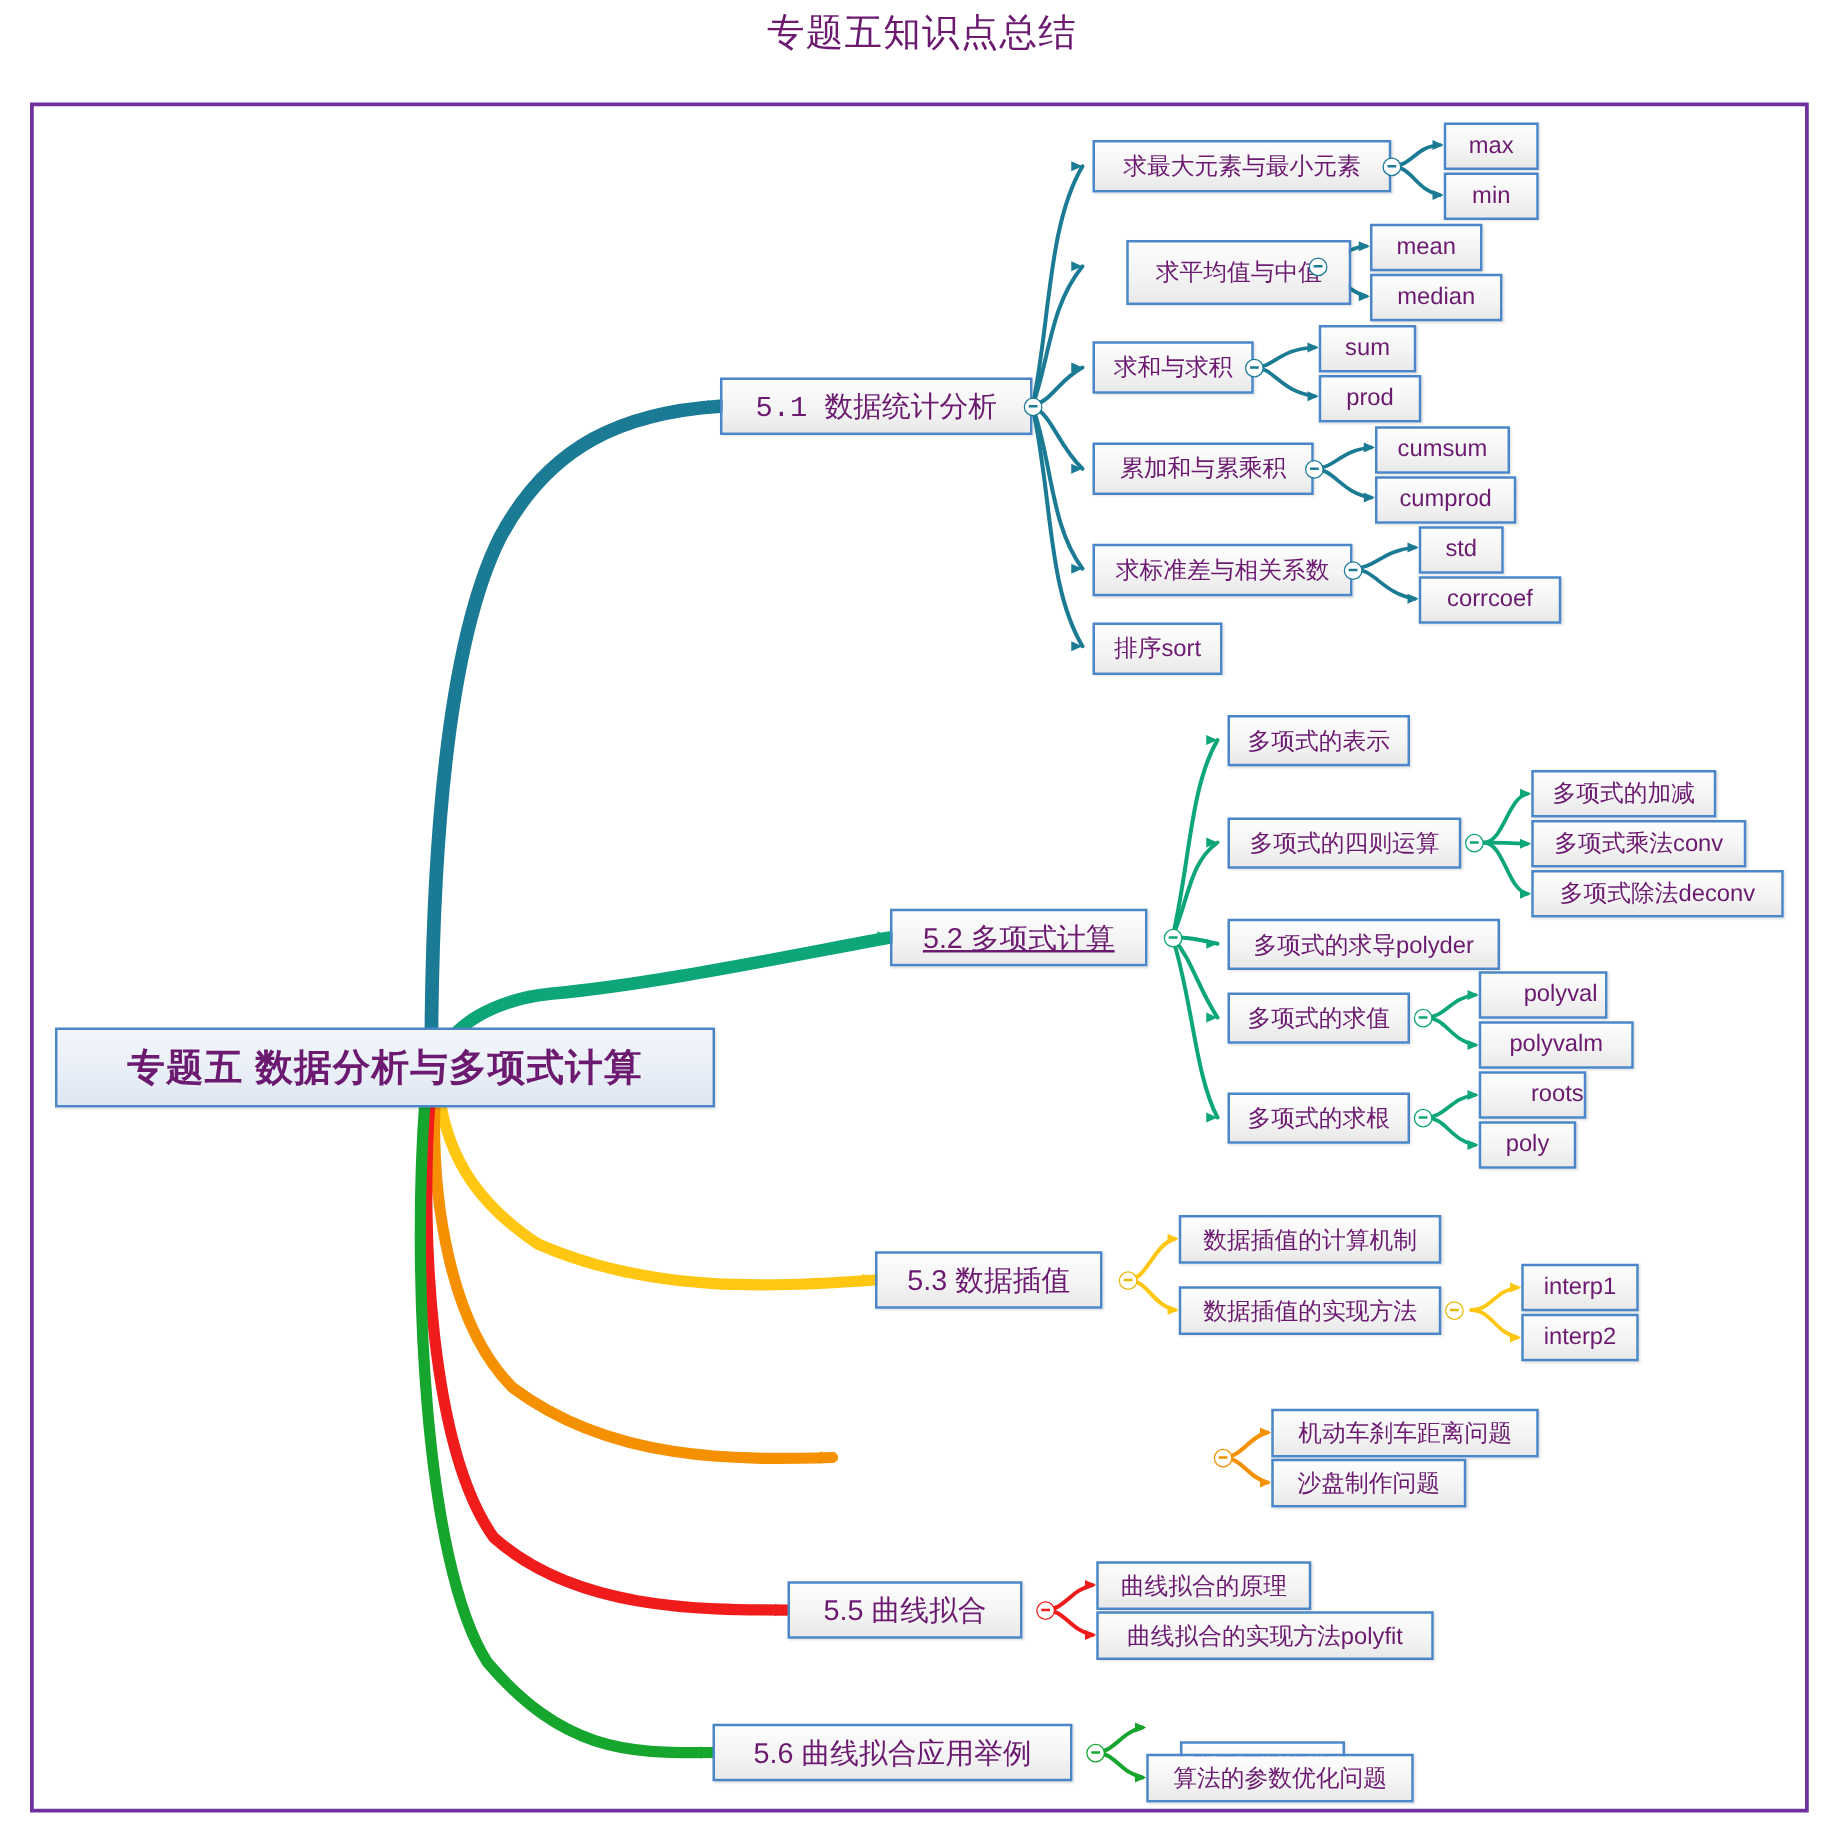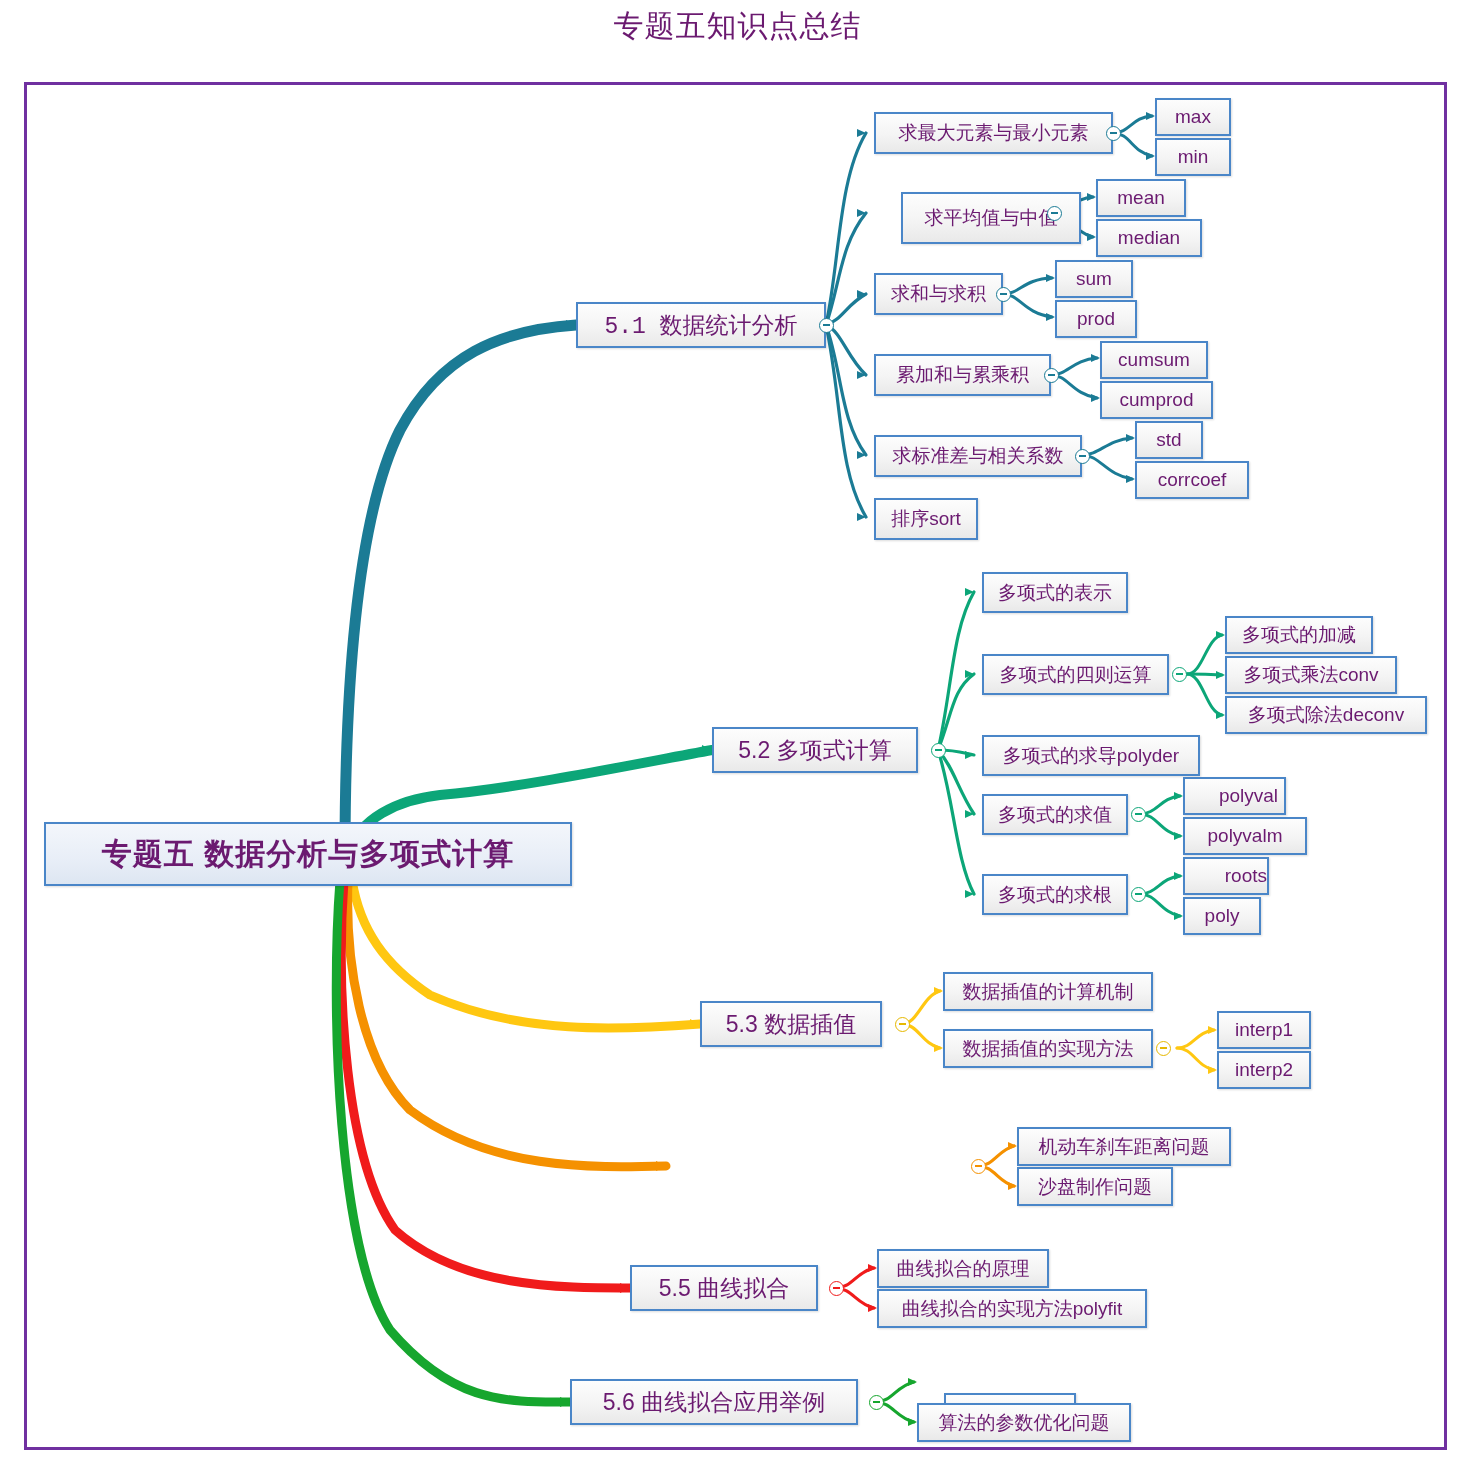--- a/index.html
+++ b/index.html
@@ -288,21 +288,21 @@
     <span>std</span>
   </div>
   <div class="node lvl3" style="left:1135px; top:461px; width:114px; height:38px;">
     <span>corrcoef</span>
   </div>
 
   <div class="node lvl2" style="left:874px; top:498px; width:104px; height:42px;">
     <span>排序sort</span>
   </div>
 
-  <div class="node lvl1" style="left:712px; top:727px; width:206px; height:46px;">
+  <div class="node lvl1" style="left:712px; top:727px; width:206px; height:46px;text-decoration:underline;">
     <span>5.2 多项式计算</span>
   </div>
   <div class="toggle t-green" style="left:931px; top:743px;"></div>
 
   <div class="node lvl2" style="left:982px; top:572px; width:146px; height:41px;">
     <span>多项式的表示</span>
   </div>
 
   <div class="node lvl2" style="left:982px; top:654px; width:187px; height:41px;">
     <span>多项式的四则运算</span>

